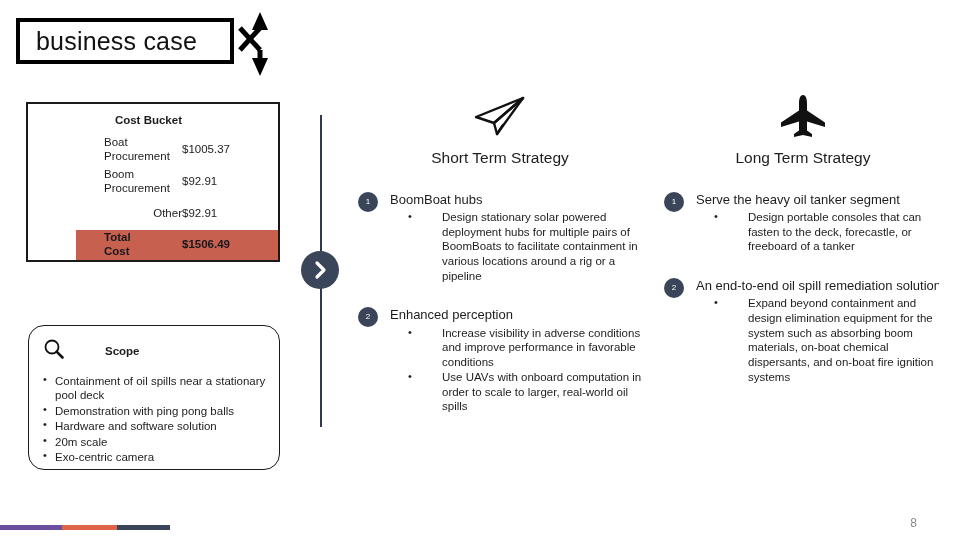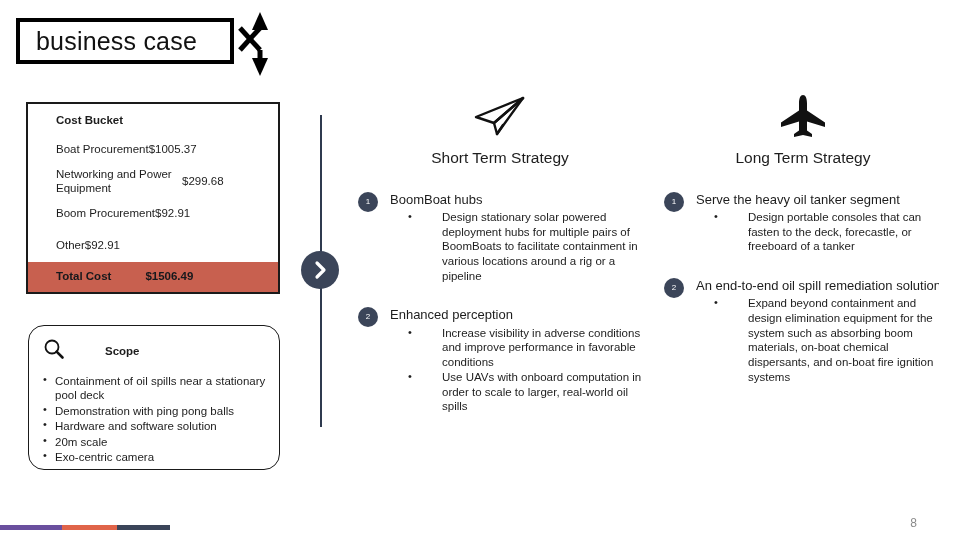--- a/index.html
+++ b/index.html
@@ -61,24 +61,25 @@
     left: 26px;
     top: 102px;
     width: 254px;
     border: 2px solid #1a1a1a;
     box-sizing: border-box;
     background: #ffffff;
   }
   .cost-row {
     display: flex;
     align-items: center;
-    justify-content: flex-start;
+    justify-content: flex-end;
     padding: 0 28px;
     height: 32px;
     box-sizing: border-box;
+    margin-left: 48px;
   }
   .cost-row.header {
     height: 30px;
     padding-top: 4px;
   }
   .cost-label {
     font-size: 11.5px;
     color: #1d1d1d;
     line-height: 1.2;
   }
@@ -288,24 +289,20 @@
   <div class="cost-card">
     <div class="cost-row header">
       <span class="cost-label">Cost Bucket</span>
       <span class="cost-value"></span>
     </div>
     <div class="cost-row">
       <span class="cost-label">Boat Procurement</span>
       <span class="cost-value">$1005.37</span>
     </div>
     <div class="cost-row">
-      <span class="cost-label">Networking and Power Equipment</span>
-      <span class="cost-value">$299.68</span>
-    </div>
-    <div class="cost-row">
       <span class="cost-label">Boom Procurement</span>
       <span class="cost-value">$92.91</span>
     </div>
     <div class="cost-row">
       <span class="cost-label">Other</span>
       <span class="cost-value">$92.91</span>
     </div>
     <div class="cost-row total">
       <span class="cost-label">Total Cost</span>
       <span class="cost-value">$1506.49</span>

